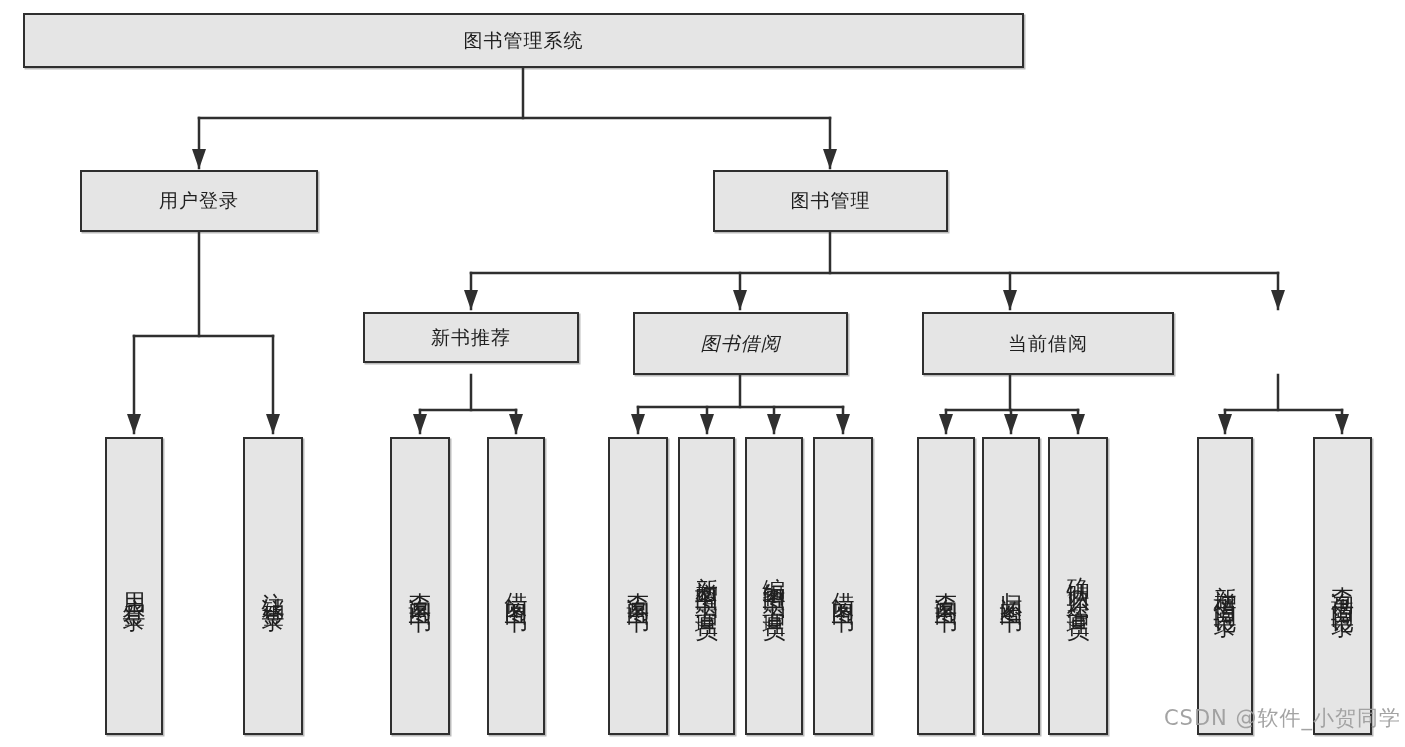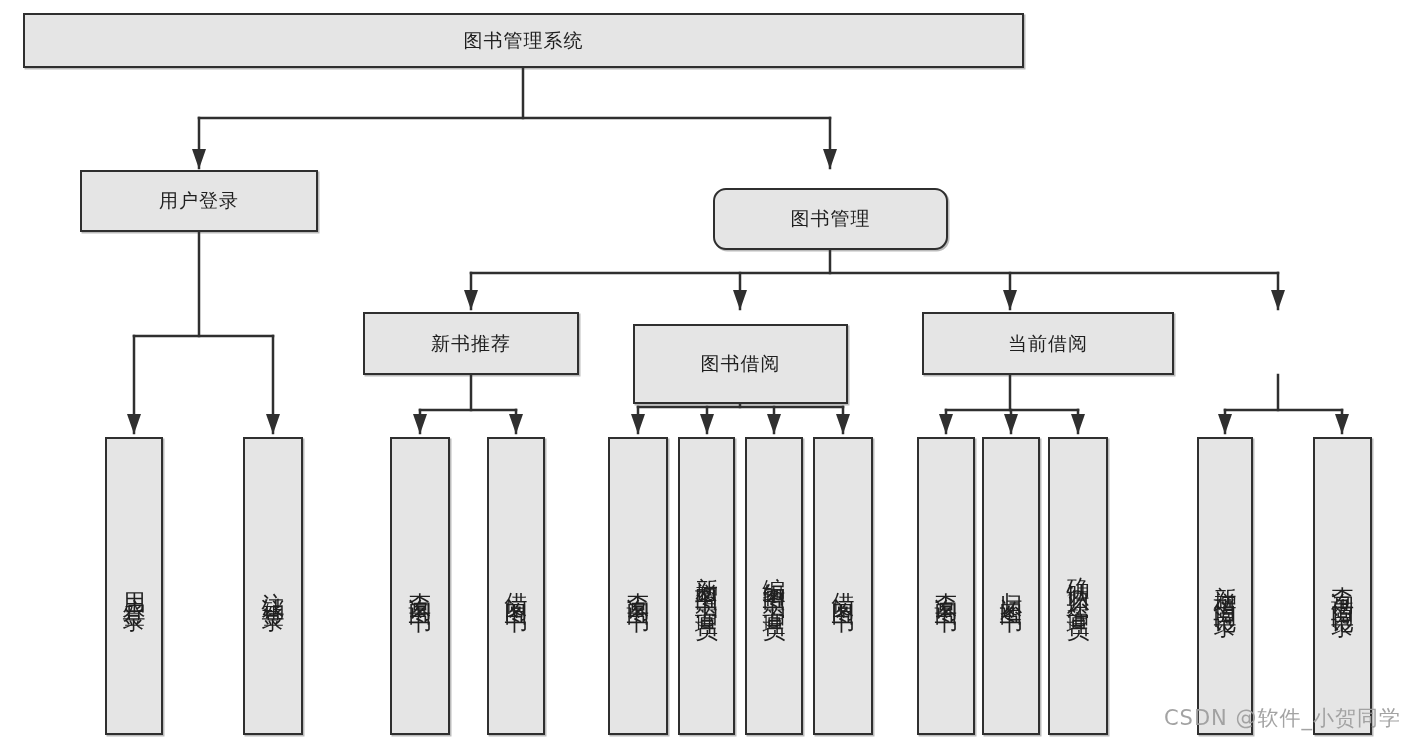--- a/index.html
+++ b/index.html
@@ -121,28 +121,28 @@
     </g>
   </svg>
 
   <div class="node hnode" style="left:23px; top:13px; width:1001px; height:55px;">
     <span>图书管理系统</span>
   </div>
 
   <div class="node hnode" style="left:80px; top:170px; width:238px; height:62px;">
     <span>用户登录</span>
   </div>
-  <div class="node hnode" style="left:713px; top:188px; width:235px; height:62px;border-radius:13px;">
+  <div class="node hnode" style="left:713px; top:170px; width:235px; height:62px;">
     <span>图书管理</span>
   </div>
 
-  <div class="node hnode" style="left:363px; top:312px; width:216px; height:63px;justify-content:center;">
+  <div class="node hnode" style="left:363px; top:312px; width:216px; height:51px;justify-content:center;">
     <span>新书推荐</span>
   </div>
-  <div class="node hnode" style="left:633px; top:324px; width:215px; height:80px;">
+  <div class="node hnode" style="left:633px; top:312px; width:215px; height:63px;font-style:italic;">
     <span>图书借阅</span>
   </div>
   <div class="node hnode" style="left:902px; top:312px; width:252px; height:63px;margin-left:20px;">
     <span>当前借阅</span>
   </div>
 
   <div class="node vnode" style="left:105px; top:437px; width:58px; height:298px;">
     <span class="vtext">用户登录</span>
   </div>
   <div class="node vnode" style="left:243px; top:437px; width:60px; height:298px;">

